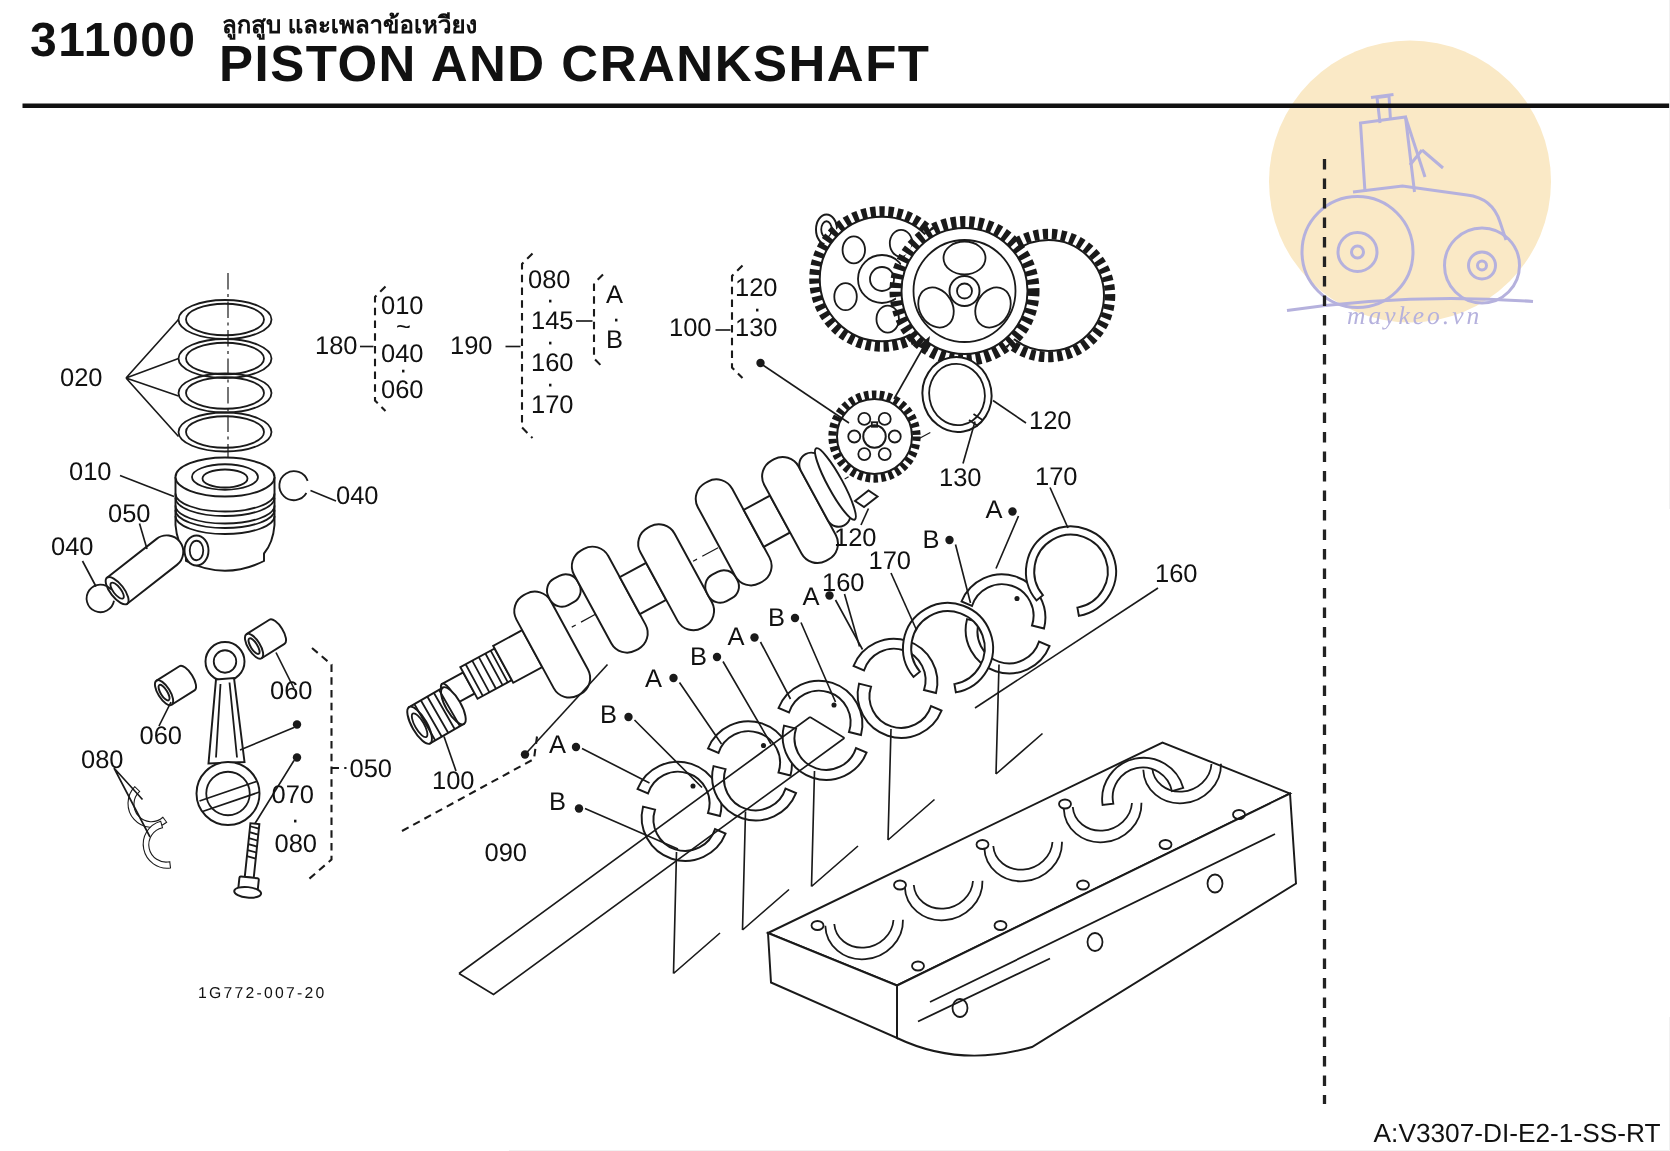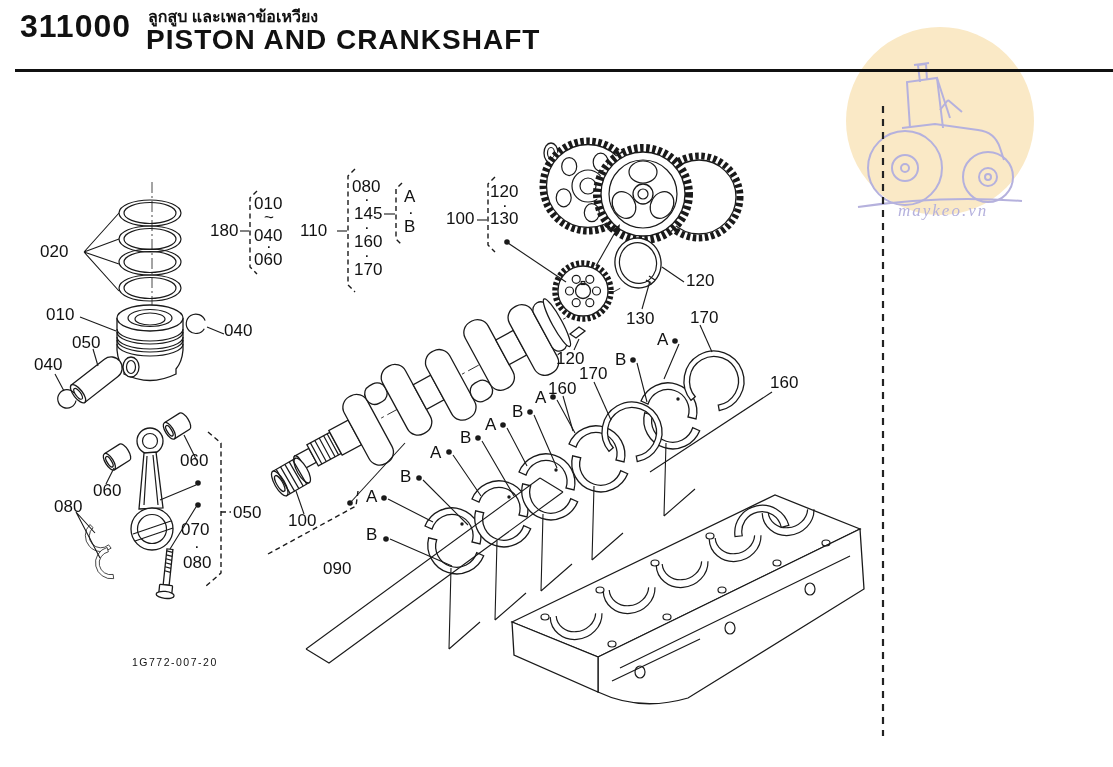--- a/index.html
+++ b/index.html
@@ -1,21 +1,21 @@
 <!DOCTYPE html>
 <html><head>
 <meta charset="utf-8">
 <style>
   html,body{margin:0;padding:0;background:#e8e8e8;}
   .page{position:relative;width:1113px;height:767px;background:#ffffff;overflow:hidden;
         font-family:"Liberation Sans","DejaVu Sans",sans-serif;color:#111;}
   .abs{position:absolute;white-space:nowrap;}
   .hdr-code{left:20px;top:8px;font-size:32px;font-weight:bold;letter-spacing:1px;}
   .hdr-th{left:148px;top:4px;font-size:16px;font-weight:bold;}
-  .hdr-en{left:146px;top:24px;font-size:28px;font-weight:bold;letter-spacing:1px;}
+  .hdr-en{left:146px;top:24px;font-size:34px;font-weight:bold;letter-spacing:1px;}
   .hdr-line{left:15px;top:69px;width:1098px;height:3px;background:#111;}
   .footer-ref{right:6px;top:745px;font-size:17.5px;}
   .part-label{position:absolute;font-size:17px;color:#111;white-space:nowrap;line-height:1;}
   svg.art{position:absolute;left:0;top:0;}
   .ln{stroke:#1a1a1a;stroke-width:1.1;fill:none;}
   .st{stroke:#1a1a1a;stroke-width:1.3;fill:#fff;}
   .so{stroke:#1a1a1a;stroke-width:1.2;fill:none;}
   .dash{stroke:#1a1a1a;stroke-width:1.4;fill:none;stroke-dasharray:5 3.5;}
   .dot{fill:#1a1a1a;stroke:none;}
 </style>
@@ -331,21 +331,21 @@
       <span class="part-label" style="left: 46px; top: 306px;">010</span>
       <span class="part-label" style="left: 72px; top: 334px;">050</span>
       <span class="part-label" style="left: 34px; top: 356px;">040</span>
       <span class="part-label" style="left: 224px; top: 322px;">040</span>
       <span class="part-label" style="left: 210px; top: 222px;">180</span>
       <span class="part-label" style="left: 254px; top: 195px;">010</span>
       <span class="part-label" style="left: 264px; top: 209px;">~</span>
       <span class="part-label" style="left: 254px; top: 227px;">040</span>
       <span class="part-label" style="left: 266px; top: 238px;">·</span>
       <span class="part-label" style="left: 254px; top: 251px;">060</span>
-      <span class="part-label" style="left: 300px; top: 222px;">110</span>
+      <span class="part-label" style="left: 300px; top: 222px;">190</span>
       <span class="part-label" style="left: 352px; top: 178px;">080</span>
       <span class="part-label" style="left: 364px; top: 191px;">·</span>
       <span class="part-label" style="left: 354px; top: 205px;">145</span>
       <span class="part-label" style="left: 364px; top: 219px;">·</span>
       <span class="part-label" style="left: 354px; top: 233px;">160</span>
       <span class="part-label" style="left: 364px; top: 247px;">·</span>
       <span class="part-label" style="left: 354px; top: 261px;">170</span>
       <span class="part-label" style="left: 404px; top: 188px;">A</span>
       <span class="part-label" style="left: 408px; top: 204px;">·</span>
       <span class="part-label" style="left: 404px; top: 218px;">B</span>
@@ -375,13 +375,14 @@
       <span class="part-label" style="left: 400px; top: 468px;">B</span>
       <span class="part-label" style="left: 485px; top: 416px;">A</span>
       <span class="part-label" style="left: 460px; top: 429px;">B</span>
       <span class="part-label" style="left: 535px; top: 389px;">A</span>
       <span class="part-label" style="left: 512px; top: 403px;">B</span>
       <span class="part-label" style="left: 657px; top: 331px;">A</span>
       <span class="part-label" style="left: 615px; top: 351px;">B</span>
       <span class="part-label" style="left: 132px; top: 657px; font-size: 10.5px; letter-spacing: 1.5px;">1G772-007-20</span>
     </div>
 
+  <div class="abs footer-ref">A:V3307-DI-E2-1-SS-RT</div>
 </div>
 
 </body></html>

